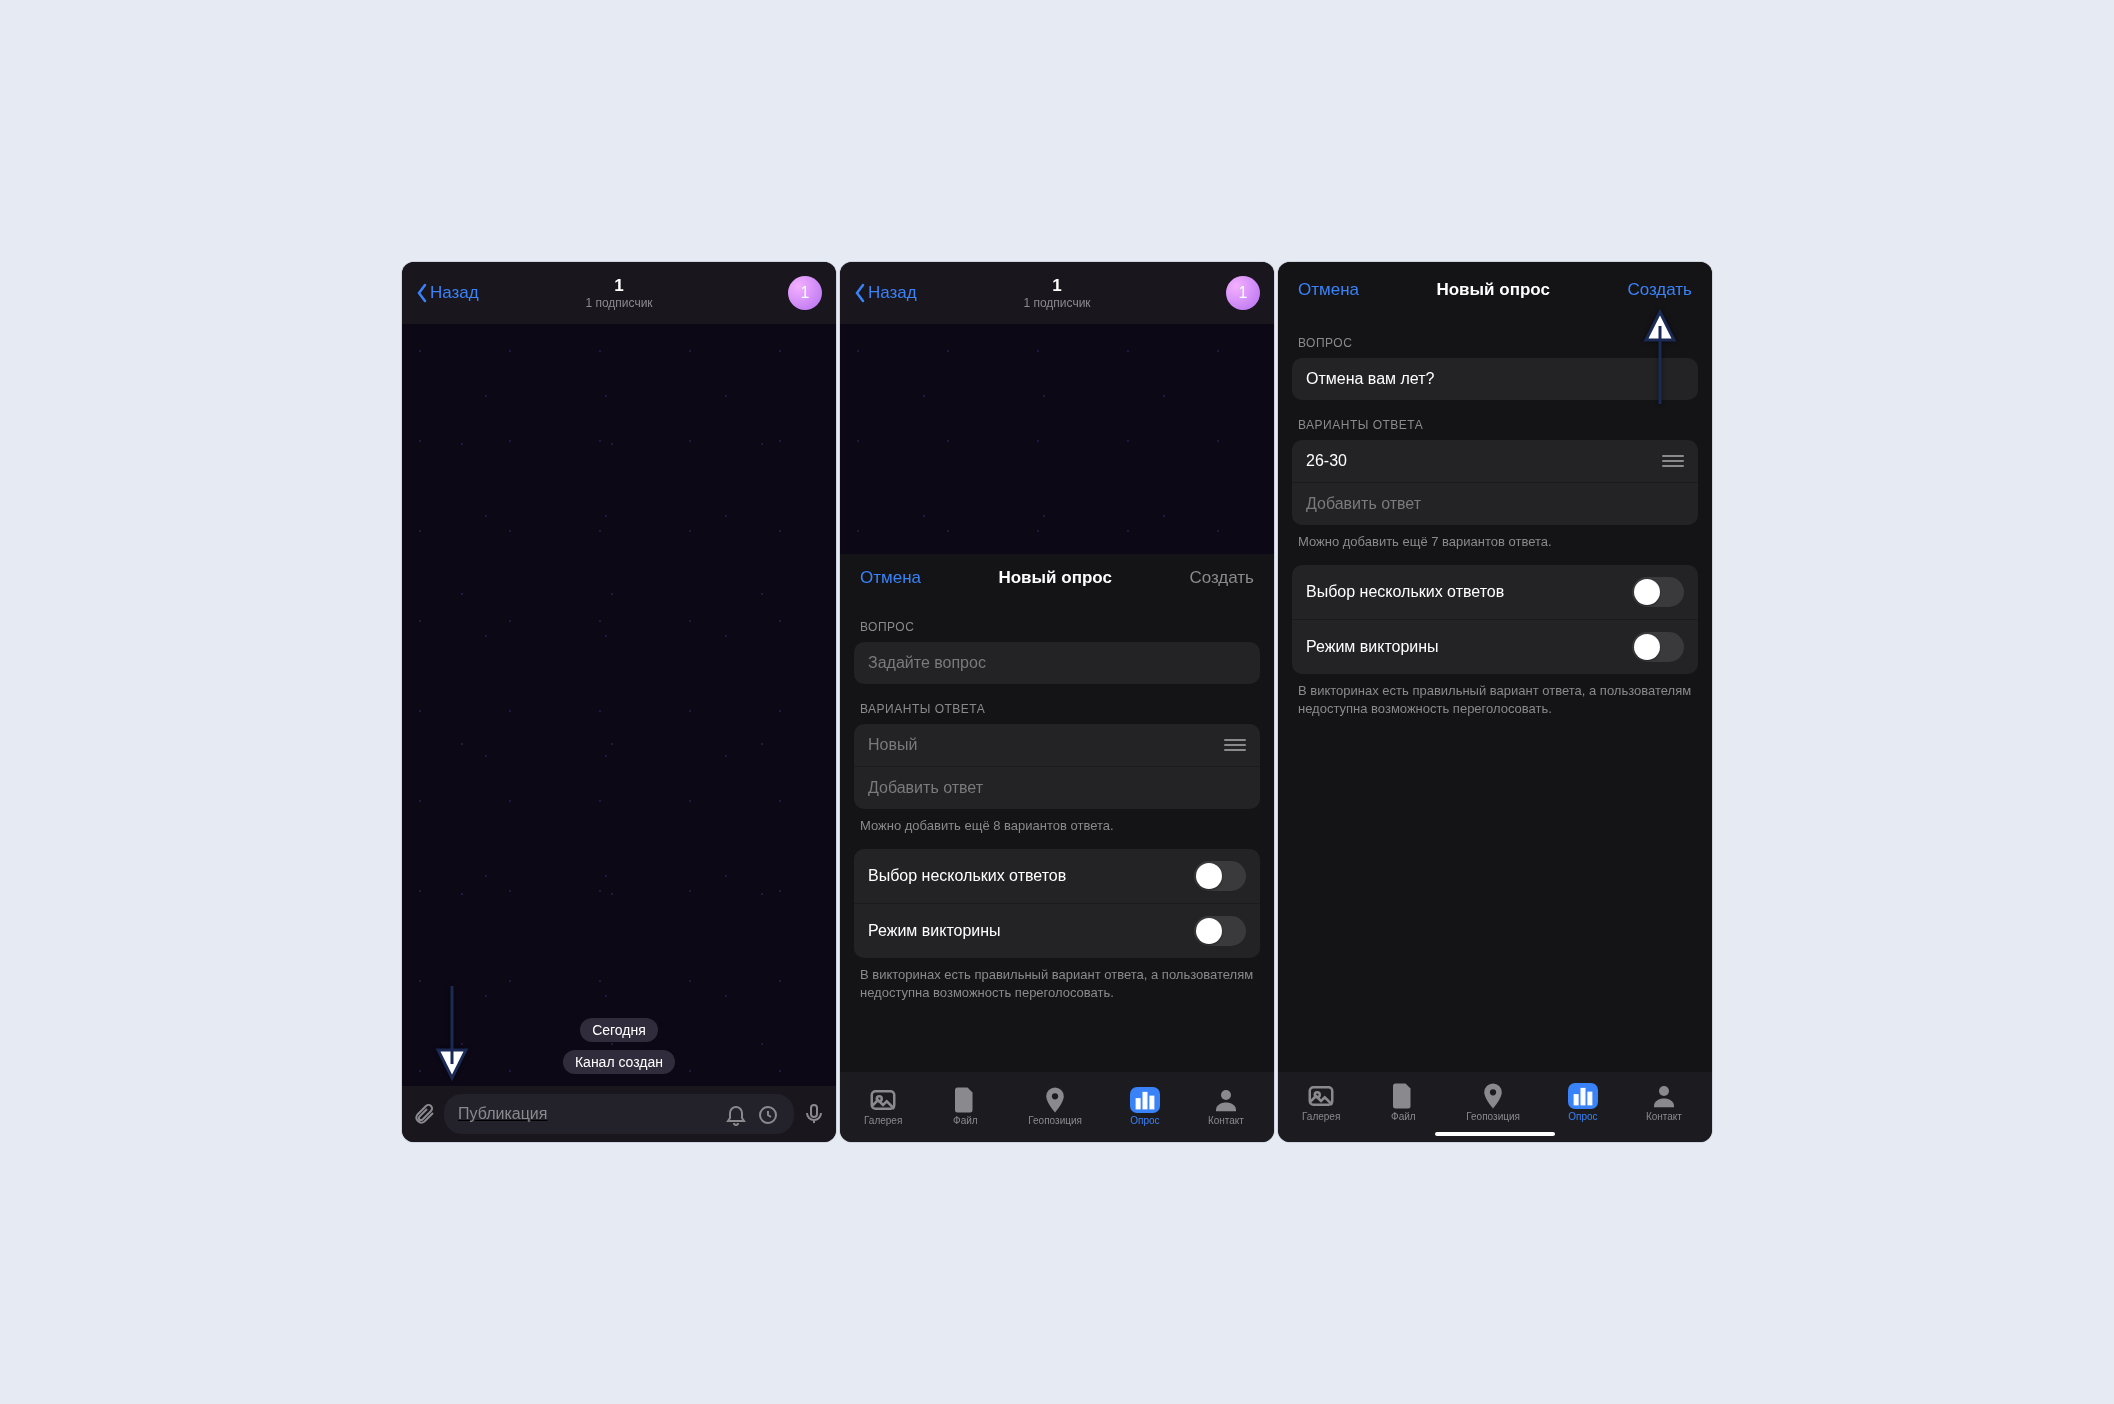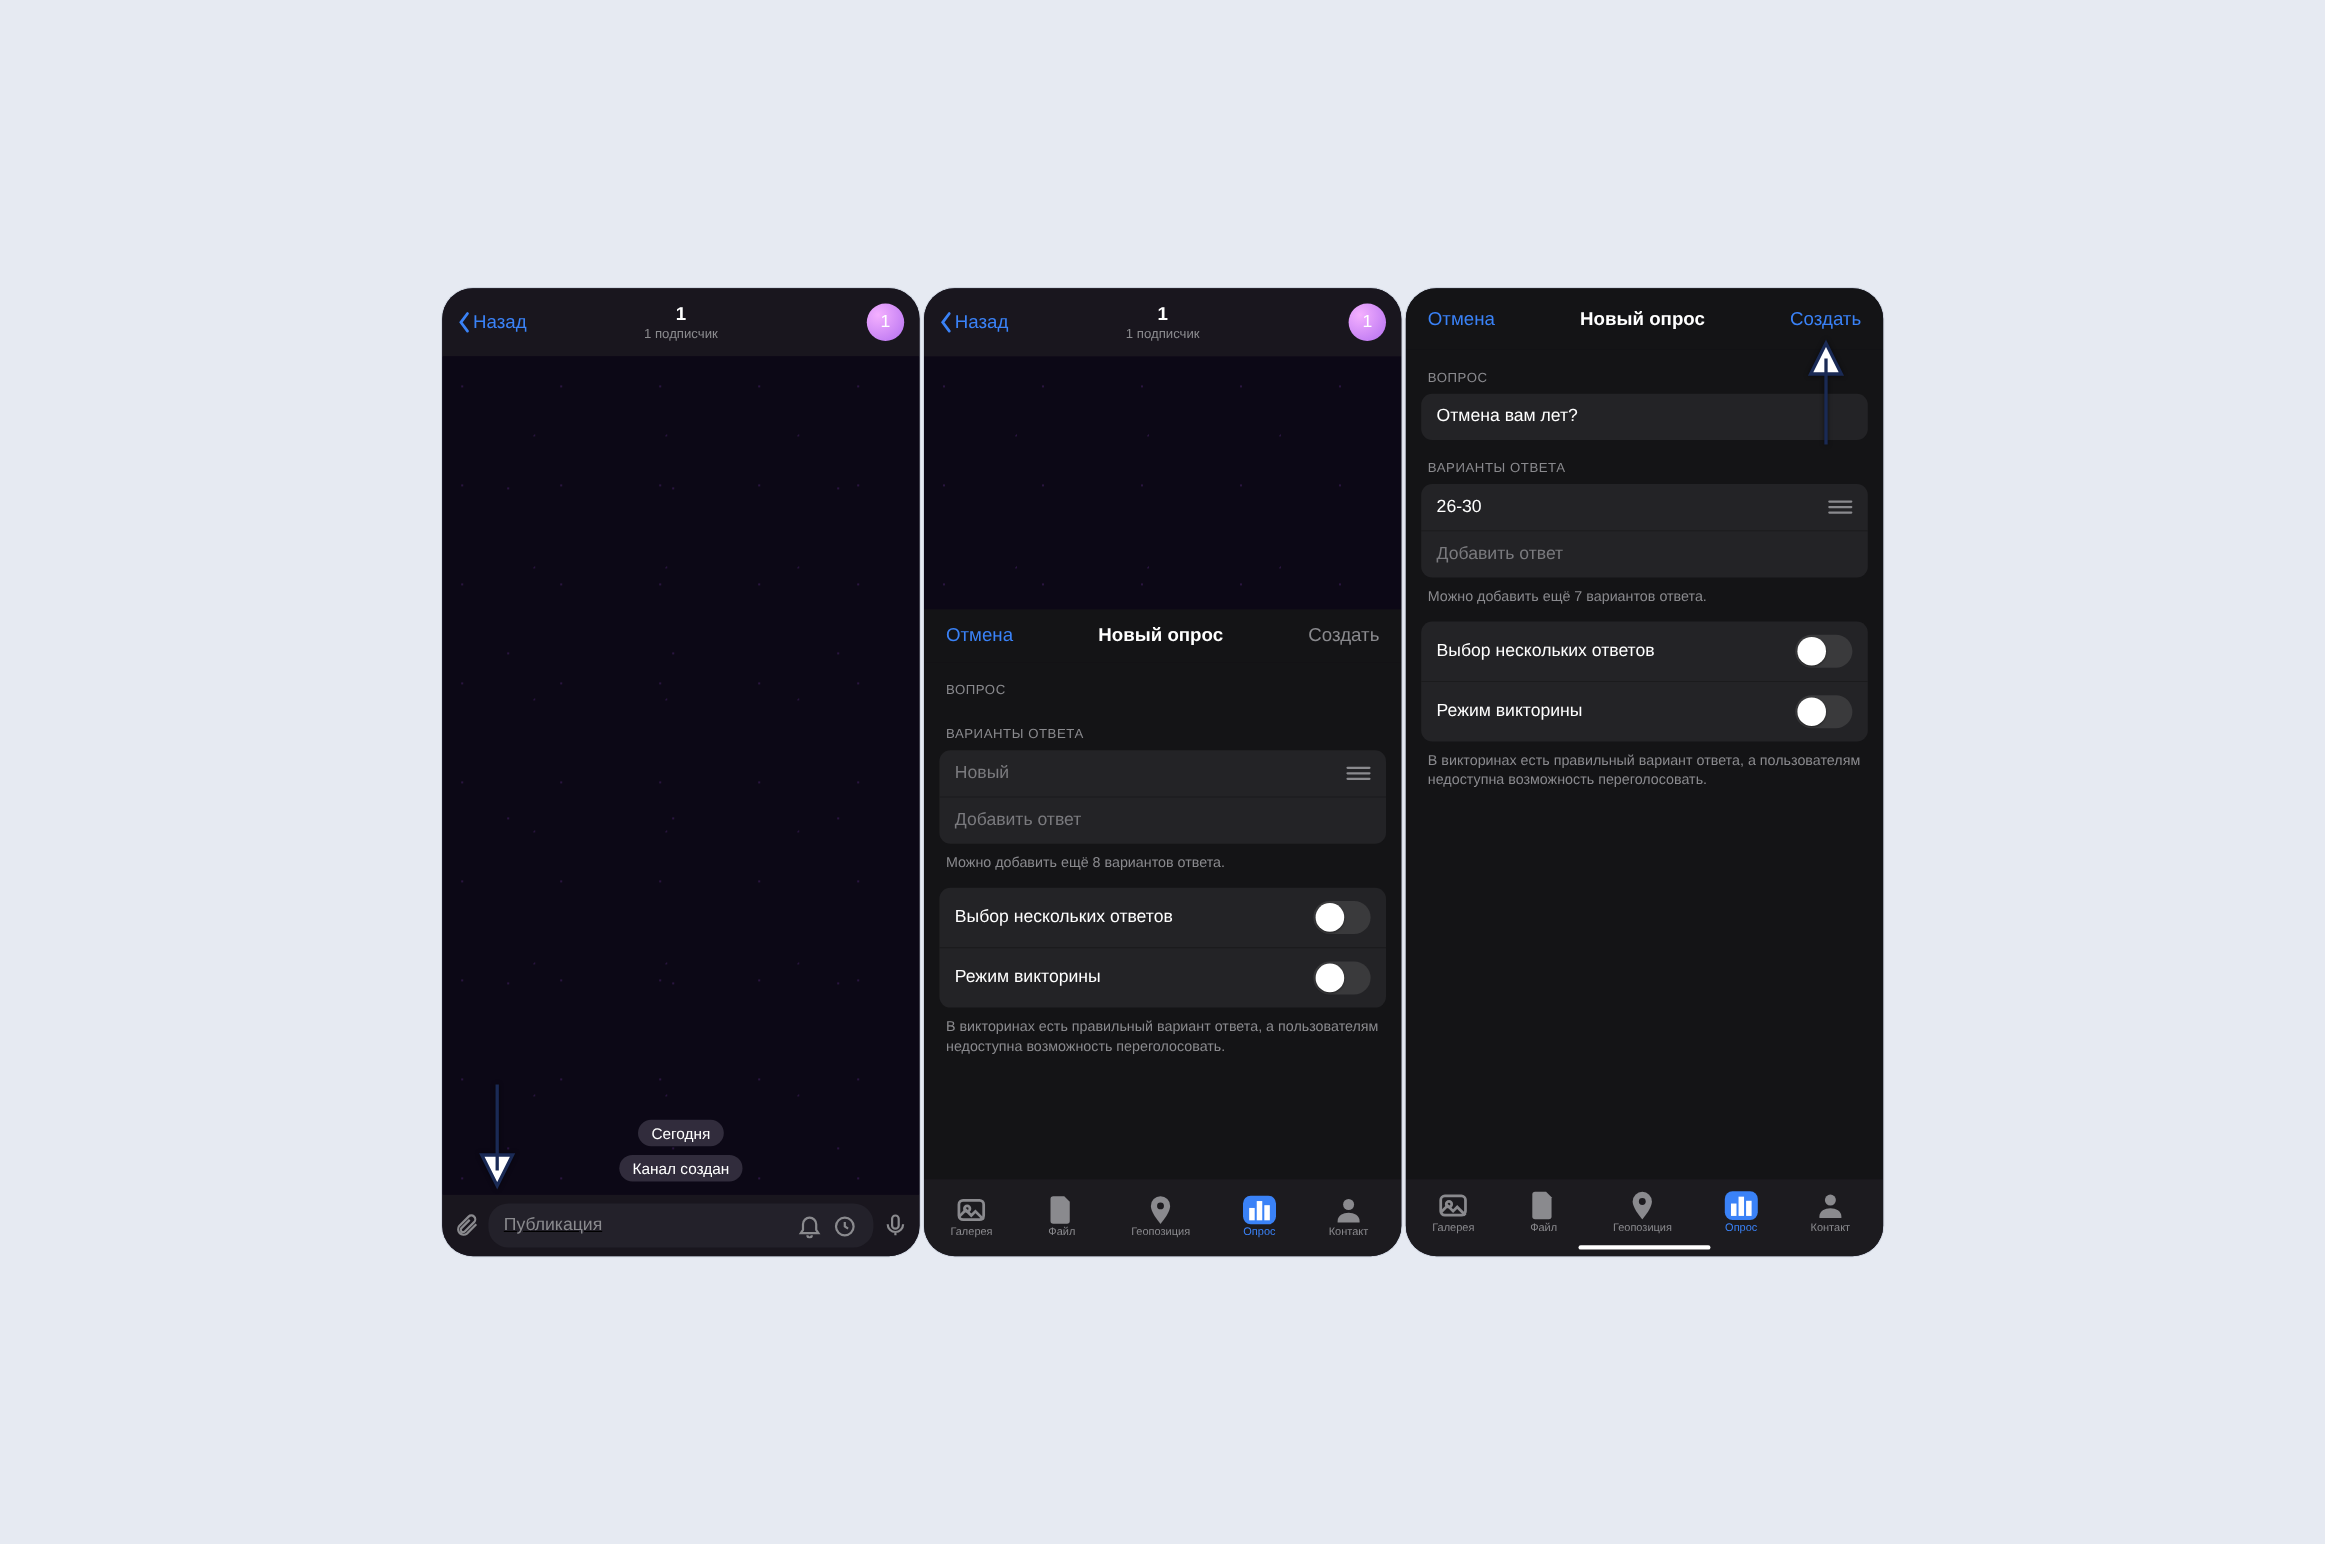--- a/index.html
+++ b/index.html
@@ -15,21 +15,21 @@
   .stage {
     width: 1310px;
     height: 880px;
     display: flex;
     gap: 4px;
     background: #e6eaf2;
   }
   .phone {
     flex: 1;
     background: #0f0c1a;
-    border-radius: 28px;
+    border-radius: 12px;
     overflow: hidden;
     display: flex;
     flex-direction: column;
     position: relative;
     box-shadow: 0 0 0 1px #8e9aac44;
   }
   
   .nav {
     height: 62px;
     background: #19161e;
@@ -233,20 +233,23 @@
     <div class="chat-stub"></div>
 
     <div class="nav-plain">
       <span class="lnk">Отмена</span>
       <span class="ctr">Новый опрос</span>
       <span class="lnk right" style="color:#8a8a8e">Создать</span>
     </div>
 
     <div class="sheet-body">
       <div class="section-label">ВОПРОС</div>
+      <div class="cell-group">
+        <div class="cell placeholder">Задайте вопрос</div>
+      </div>
 
       <div class="section-label">ВАРИАНТЫ ОТВЕТА</div>
       <div class="cell-group">
         <div class="cell placeholder">
           <span>Новый</span>
           <div class="grip">
               <span></span>
               <span></span>
               <span></span>
             </div>

